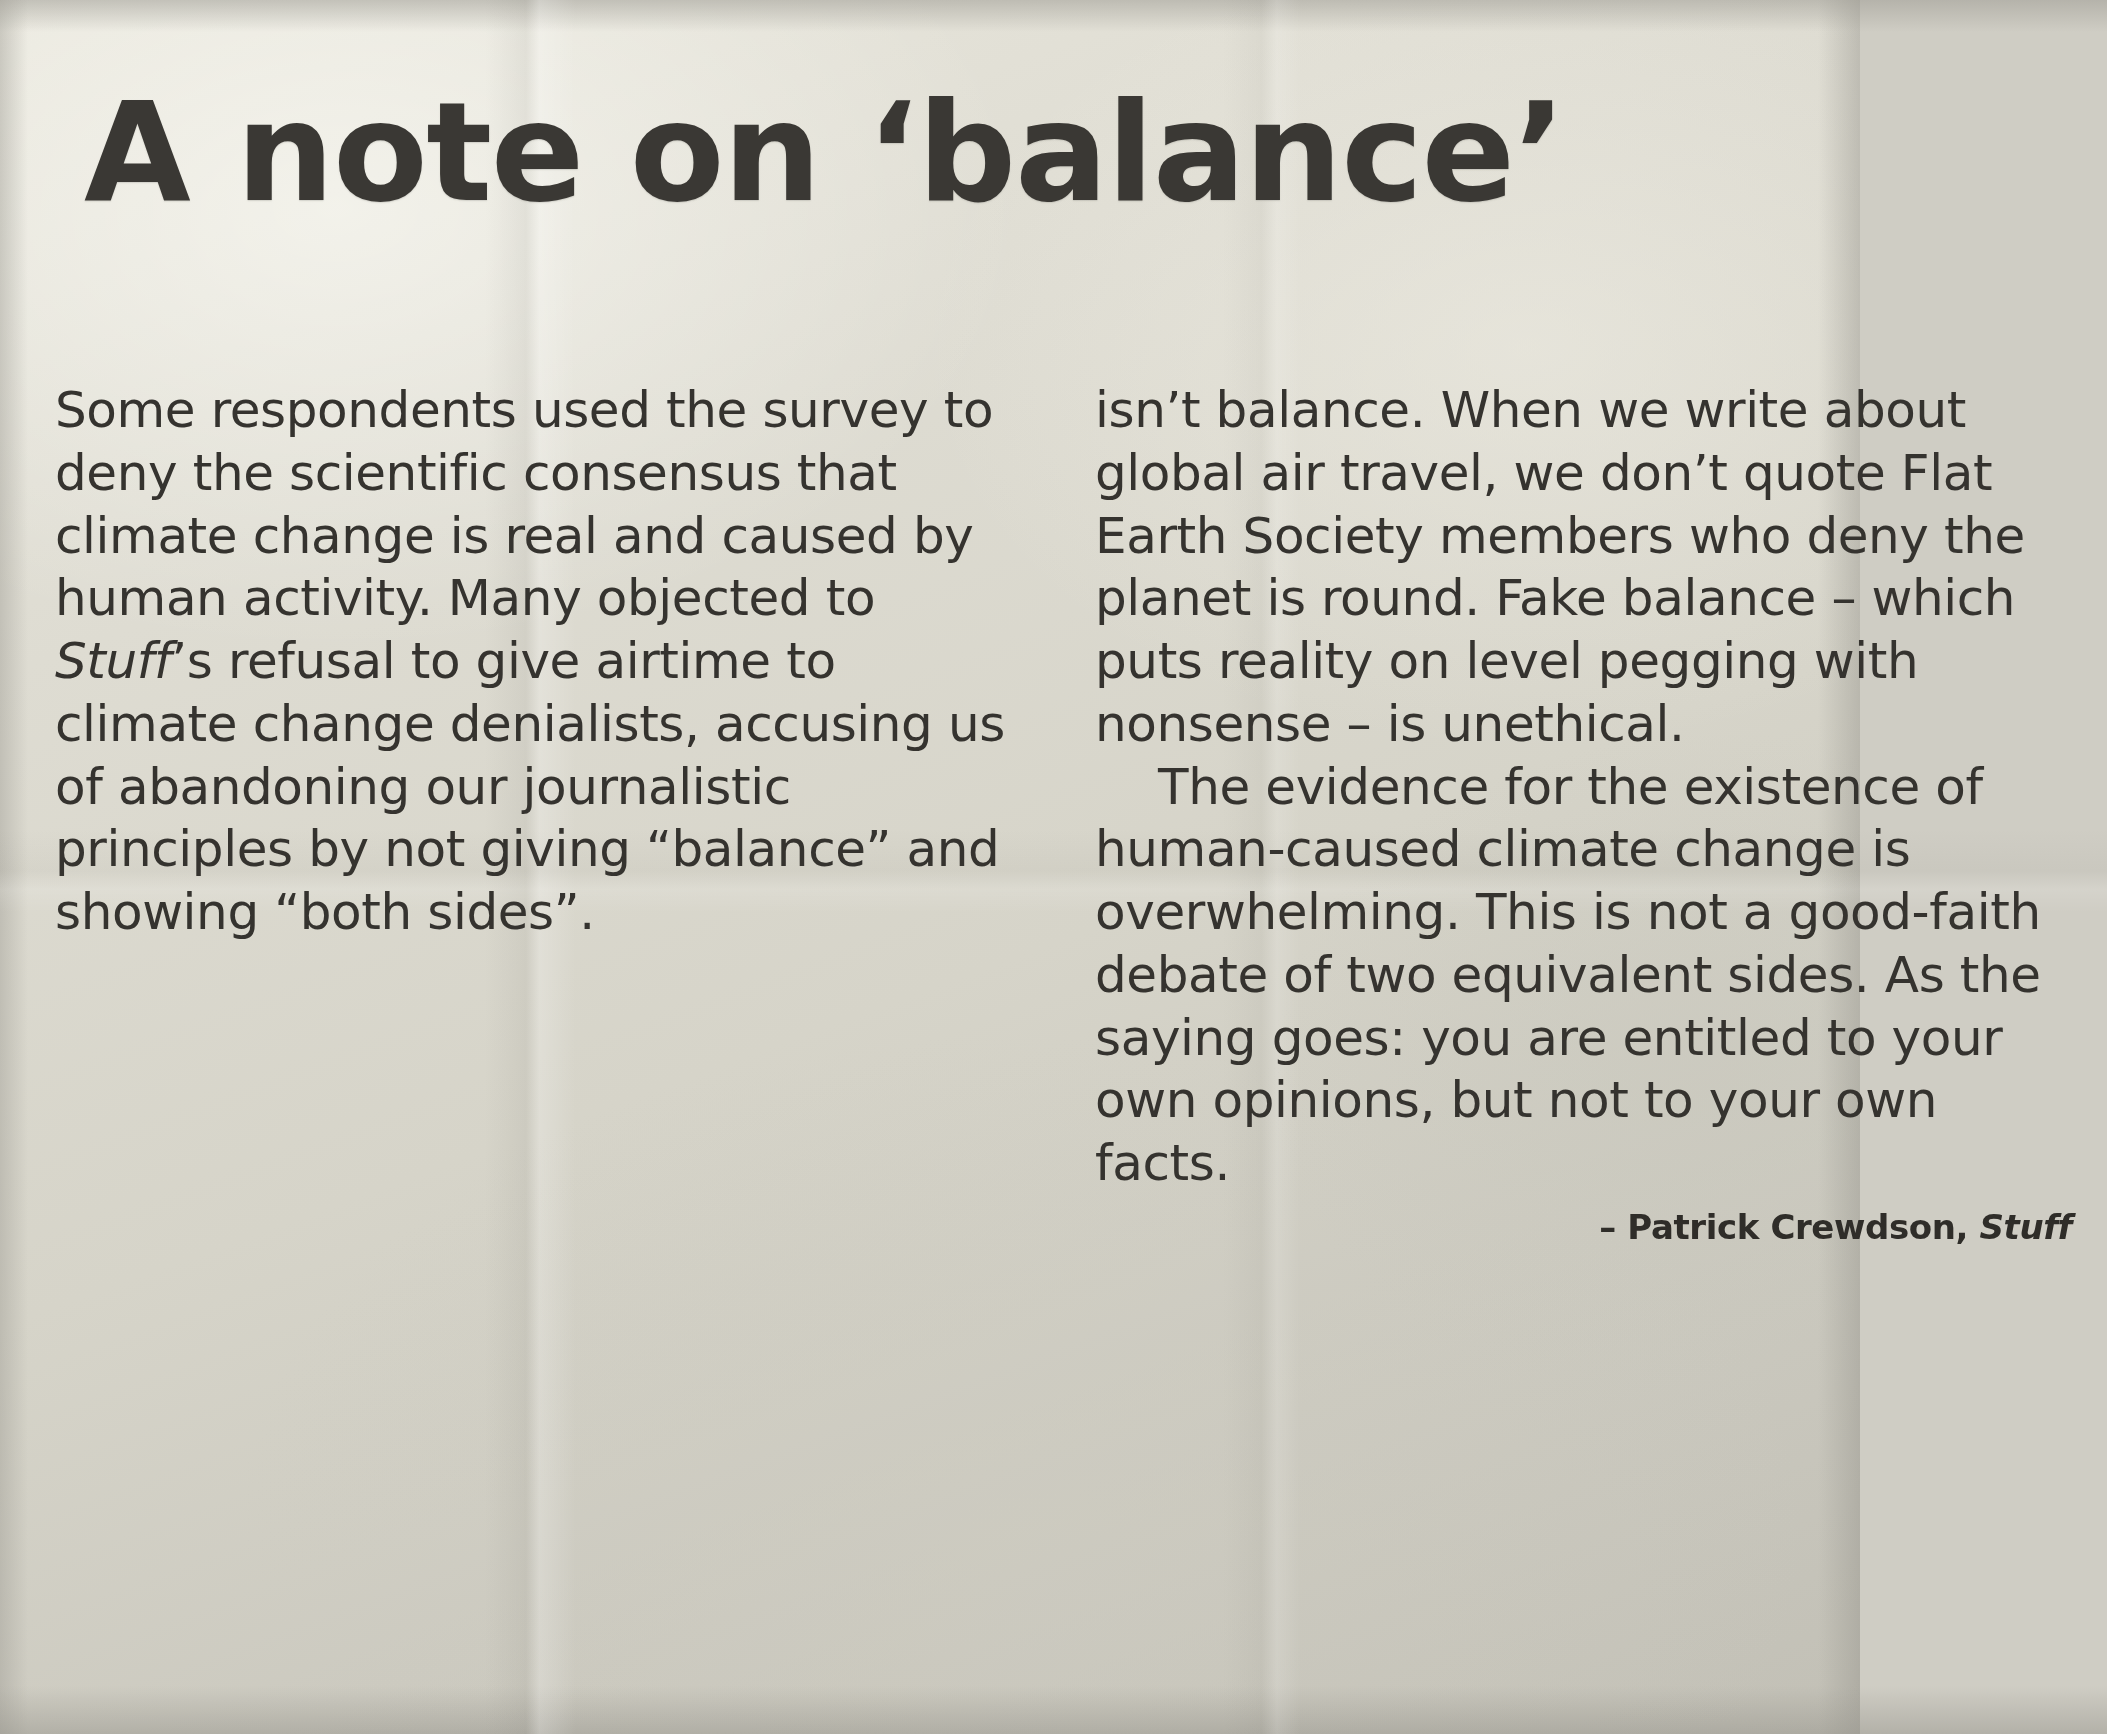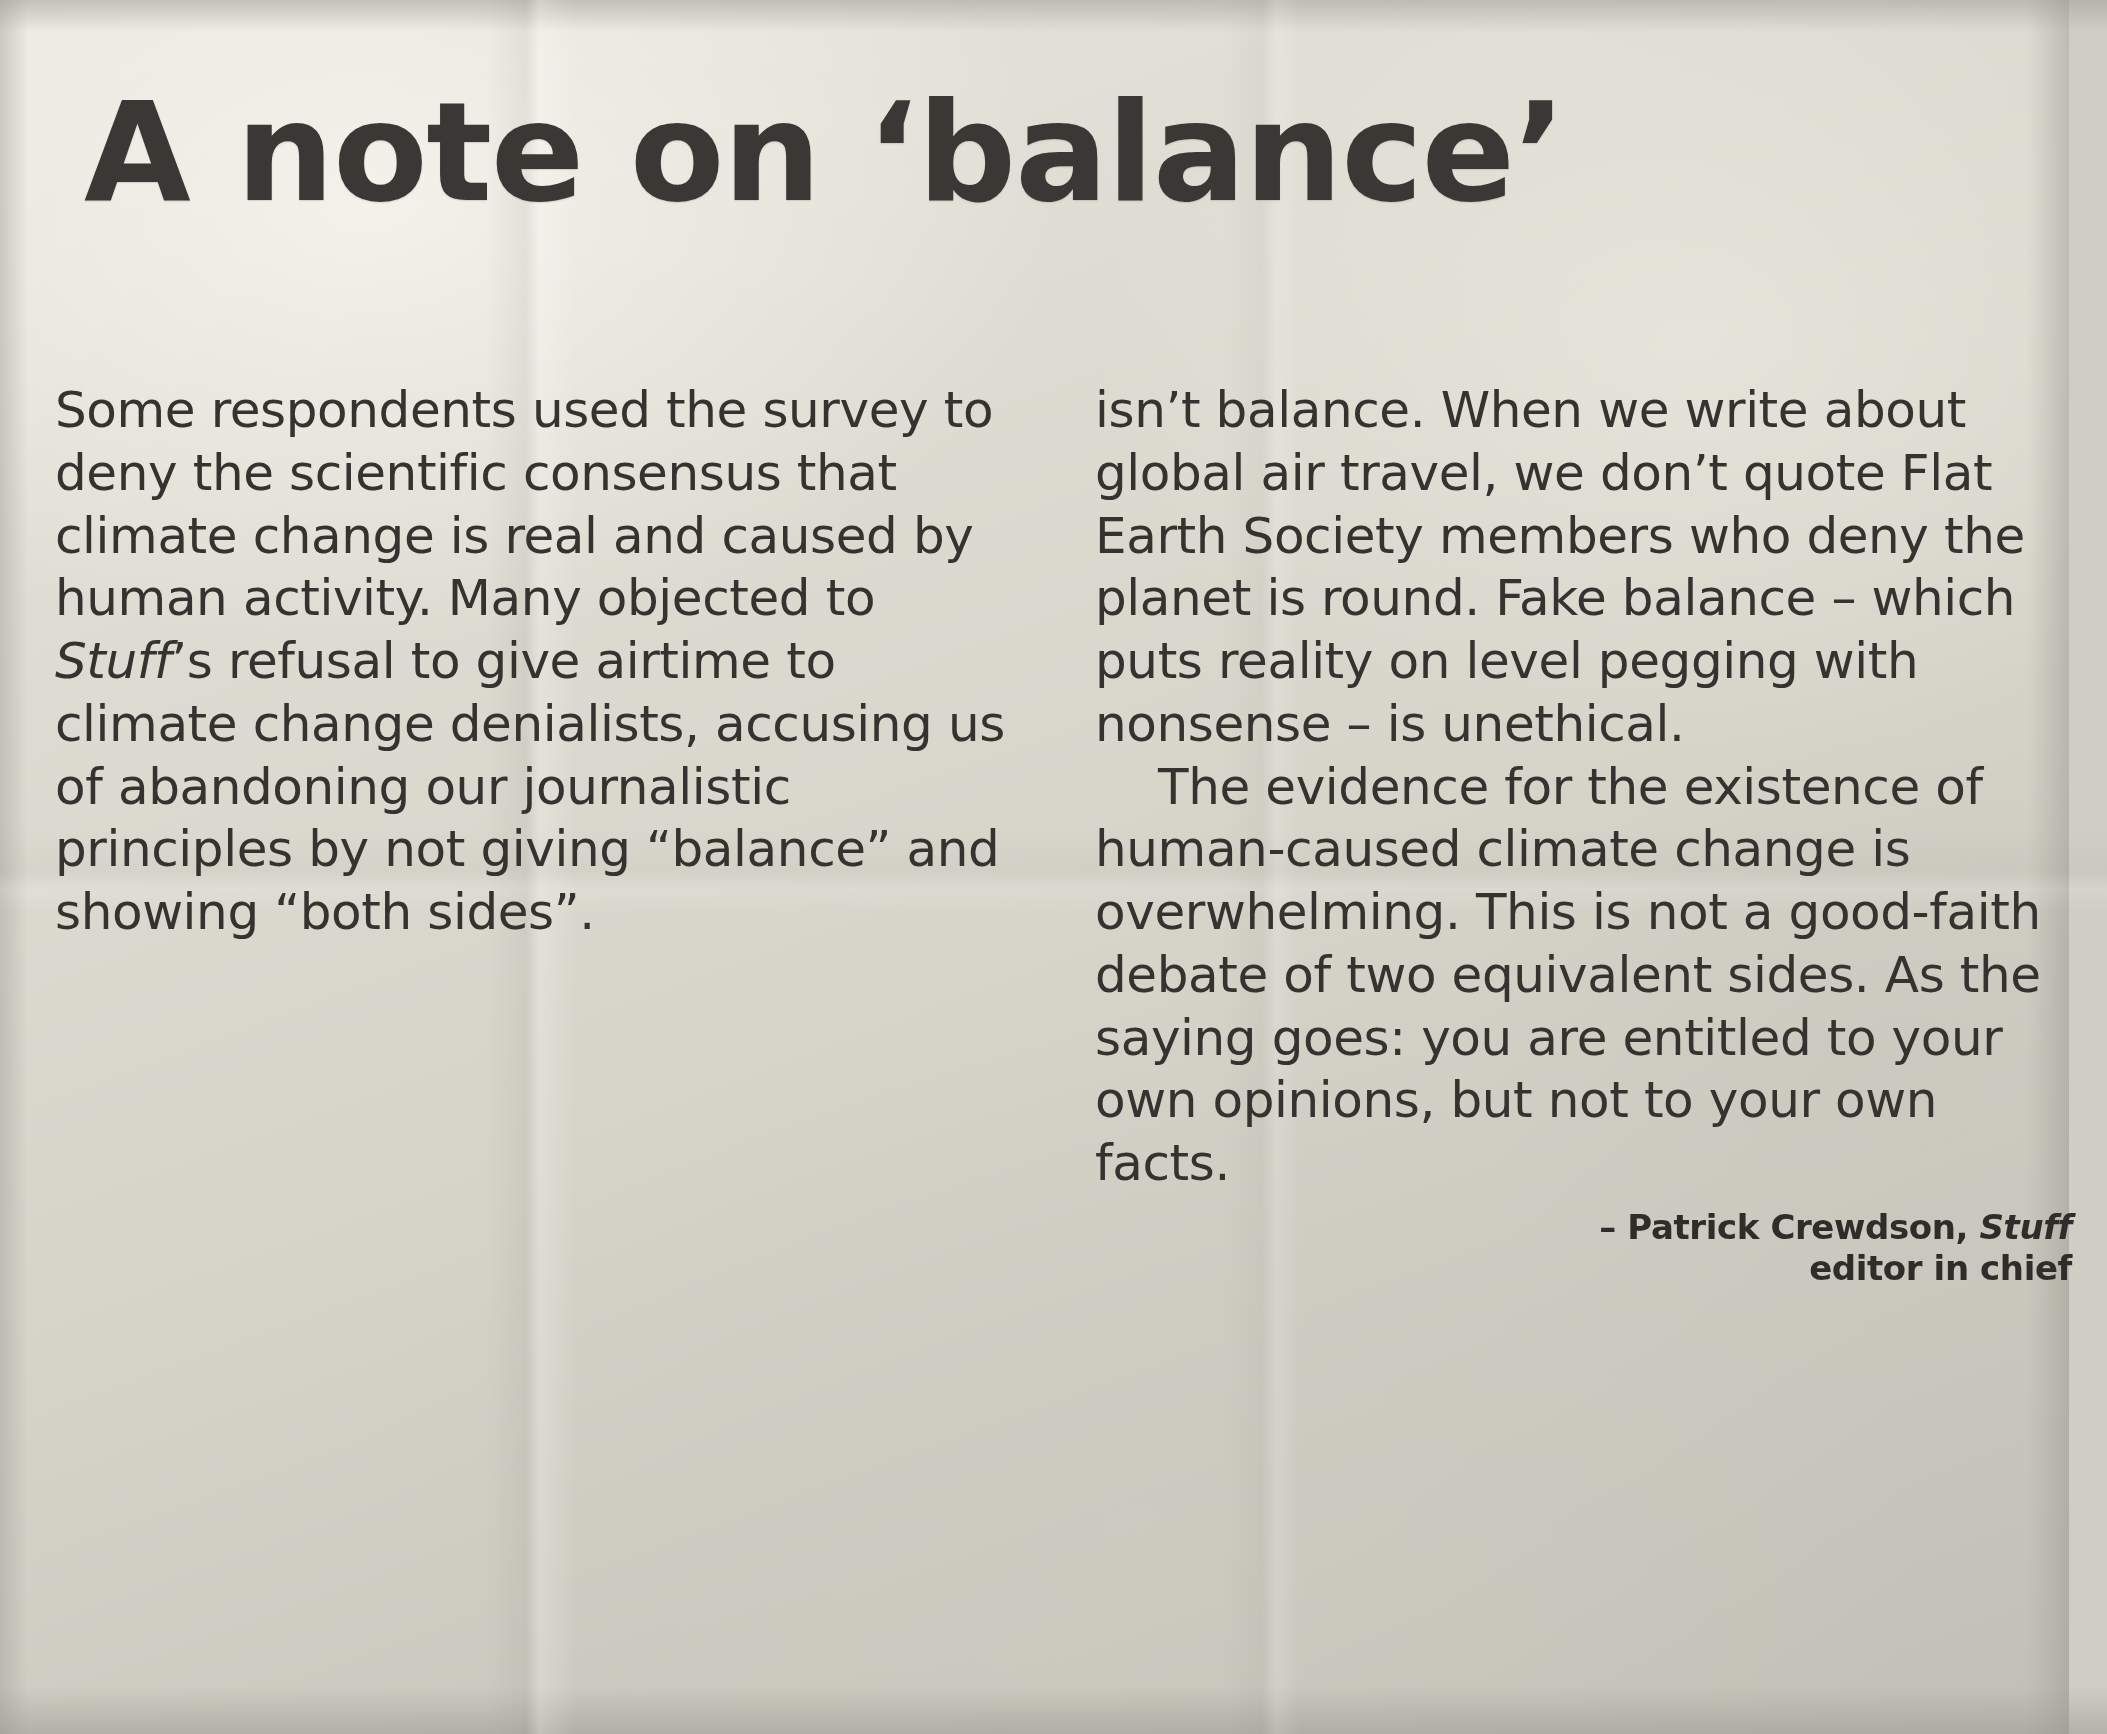--- a/index.html
+++ b/index.html
@@ -10,21 +10,21 @@
     width: 2108px;
     height: 1735px;
     background: #cfcdc4;
     font-family: "DejaVu Sans", sans-serif;
     overflow: hidden;
   }
 
   
   #clipping {
     position: relative;
-    width: 2069px;
+    width: 1860px;
     height: 1735px;
     background:
       radial-gradient(ellipse 984px 632px at 18% 12%, rgba(255,255,250,0.55), rgba(255,255,250,0) 70%),
       radial-gradient(ellipse 843px 562px at 82% 20%, rgba(243,241,232,0.45), rgba(243,241,232,0) 72%),
       radial-gradient(ellipse 1124px 703px at 55% 88%, rgba(206,204,193,0.55), rgba(206,204,193,0) 70%),
       radial-gradient(ellipse 632px 492px at 92% 62%, rgba(200,199,188,0.5), rgba(200,199,188,0) 70%),
       linear-gradient(160deg, #e9e7dd 0%, #dedcd2 28%, #d6d4c9 55%, #cbc9bf 78%, #c2c0b6 100%);
     box-sizing: border-box;
   }
 
@@ -142,19 +142,18 @@
 
     <div class="column">
       <p class="para">
         <span>isn’t balance. When we write about global air travel, we don’t quote Flat Earth Society members who deny the planet is round. Fake balance – which puts reality on level pegging with nonsense – is unethical.</span>
       </p>
       <p class="para indent">
         <span>The evidence for the existence of human-caused climate change is overwhelming. This is not a good-faith debate of two equivalent sides. As the saying goes: you are entitled to your own opinions, but not to your own facts.</span>
       </p>
       <div id="signature">
         <span>– Patrick Crewdson, </span><span class="it">Stuff</span><br>
-        <span>editor in chief</span>
       </div>
     </div>
 
   </div>
 </div>
 
 
 </body></html>

